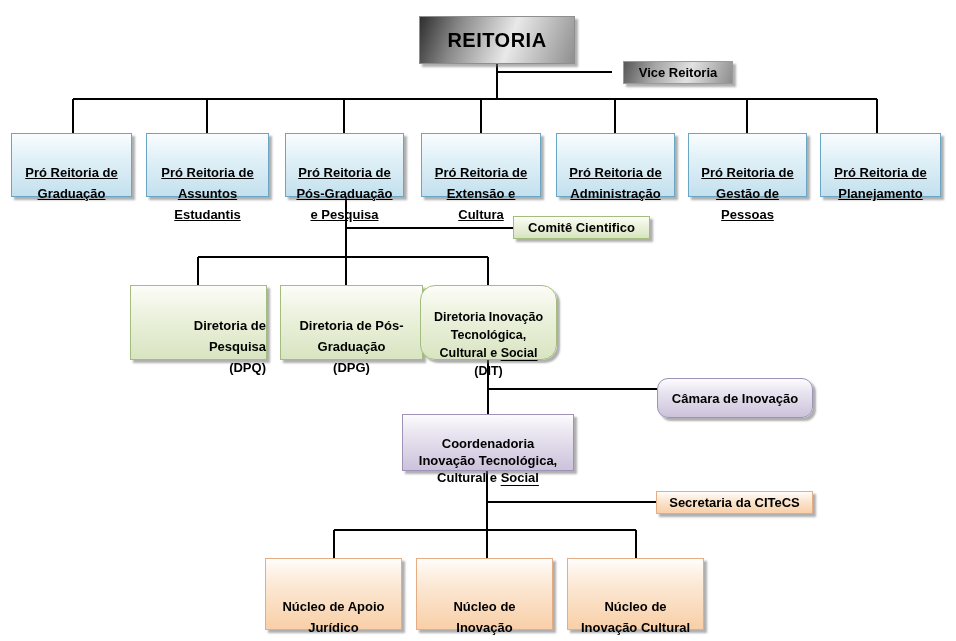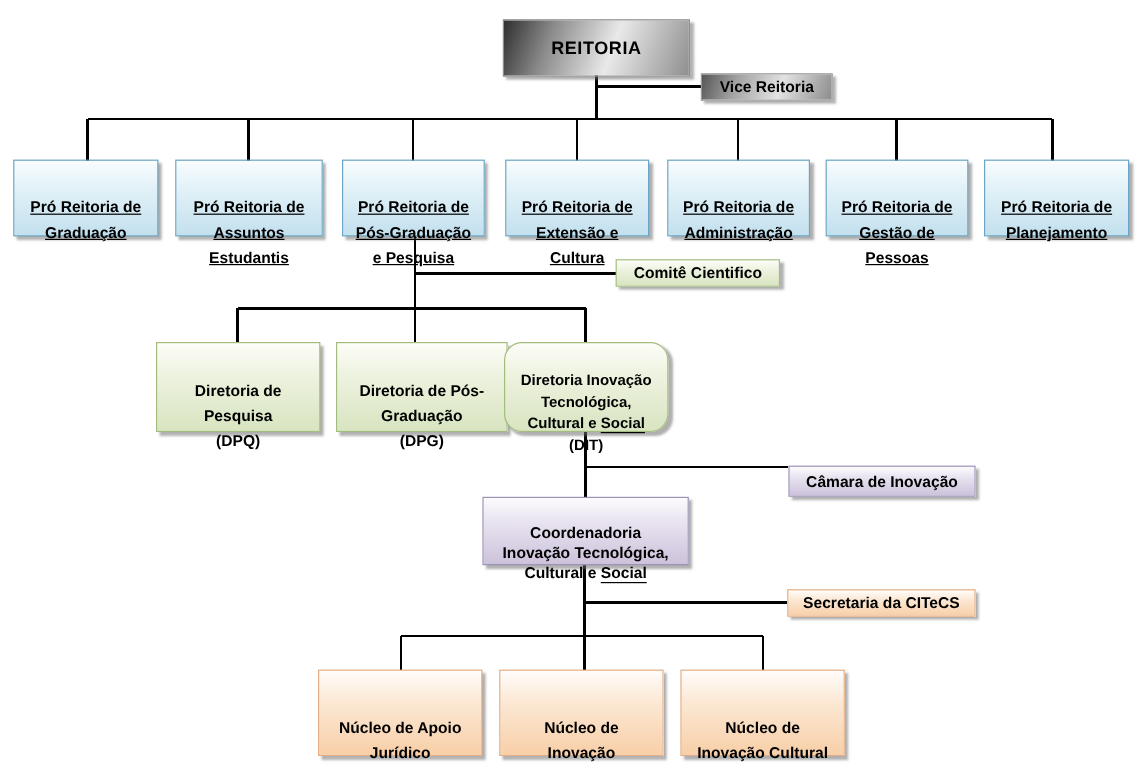--- a/index.html
+++ b/index.html
@@ -35,34 +35,34 @@
   .wavy{
     text-decoration-line:underline;
     text-decoration-style:wavy;
     text-decoration-color:#2f9e77;
     text-decoration-thickness:1px;
     text-underline-offset:3px;
     text-decoration:underline;
   }
 
   
-  .root{left:419px;top:16px;width:156px;height:48px;font-size:15px;letter-spacing:.5px;}
-  .vice{left:584px;top:61px;width:110px;height:23px;}
+  .root{left:419px;top:16px;width:156px;height:48px;font-size:20px;letter-spacing:.5px;}
+  .vice{left:623px;top:61px;width:110px;height:23px;}
   .b1{left:11px;top:133px;width:121px;height:64px;padding-top:7px;}
   .b2{left:146px;top:133px;width:123px;height:64px;padding-top:7px;}
   .b3{left:285px;top:133px;width:119px;height:64px;padding-top:7px;}
   .b4{left:421px;top:133px;width:120px;height:64px;padding-top:7px;}
   .b5{left:556px;top:133px;width:119px;height:64px;padding-top:7px;}
   .b6{left:688px;top:133px;width:119px;height:64px;padding-top:7px;}
   .b7{left:820px;top:133px;width:121px;height:64px;padding-top:7px;}
   .comite{left:513px;top:216px;width:137px;height:23px;text-align:center;}
-  .g1{left:130px;top:285px;width:137px;height:75px;padding-top:8px;}
+  .g1{left:130px;top:285px;width:137px;height:75px;padding-top:8px;text-align:right;}
   .g2{left:280px;top:285px;width:143px;height:75px;padding-top:8px;}
   .g3{left:420px;top:285px;width:137px;height:75px;padding-top:4px;font-size:12.5px;line-height:18px;border-radius:15px;}
-  .camara{left:657px;top:388px;width:156px;height:26px;}
+  .camara{left:657px;top:378px;width:156px;height:40px;border-radius:11px;}
   .coord{left:402px;top:414px;width:172px;height:57px;padding-top:3px;font-size:13px;line-height:17px;}
   .secretaria{left:656px;top:491px;width:157px;height:23px;}
   .n1{left:265px;top:558px;width:137px;height:72px;padding-top:16px;}
   .n2{left:416px;top:558px;width:137px;height:72px;padding-top:16px;}
   .n3{left:567px;top:558px;width:137px;height:72px;padding-top:16px;}
 </style>
 </head>
 <body>
 
 <div class="canvas">

